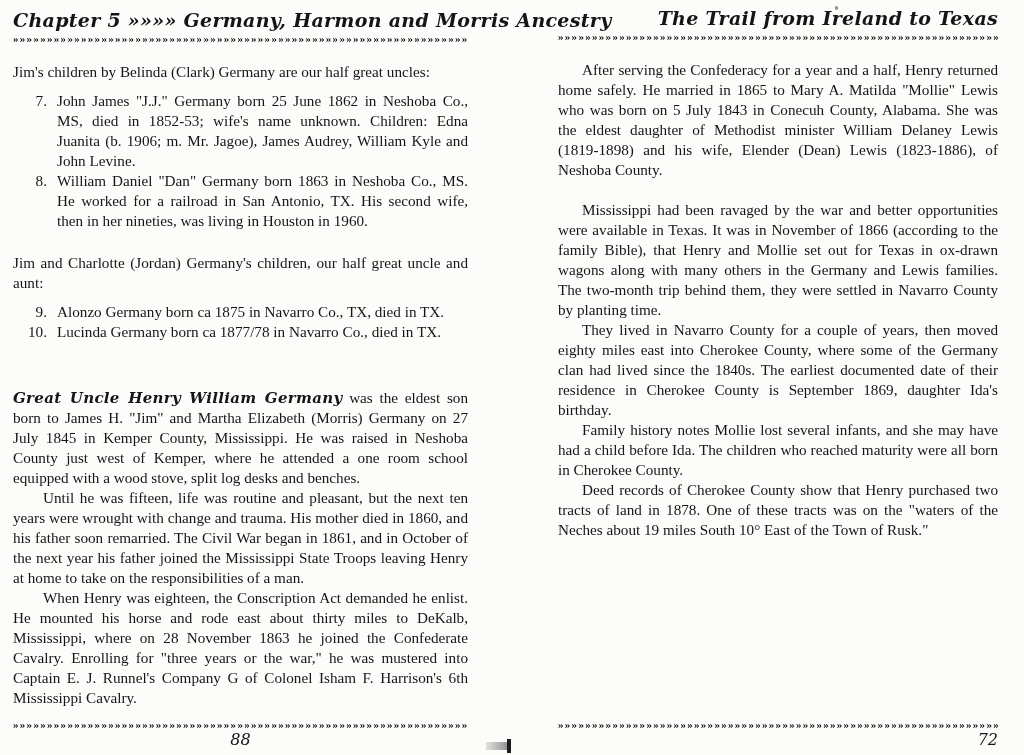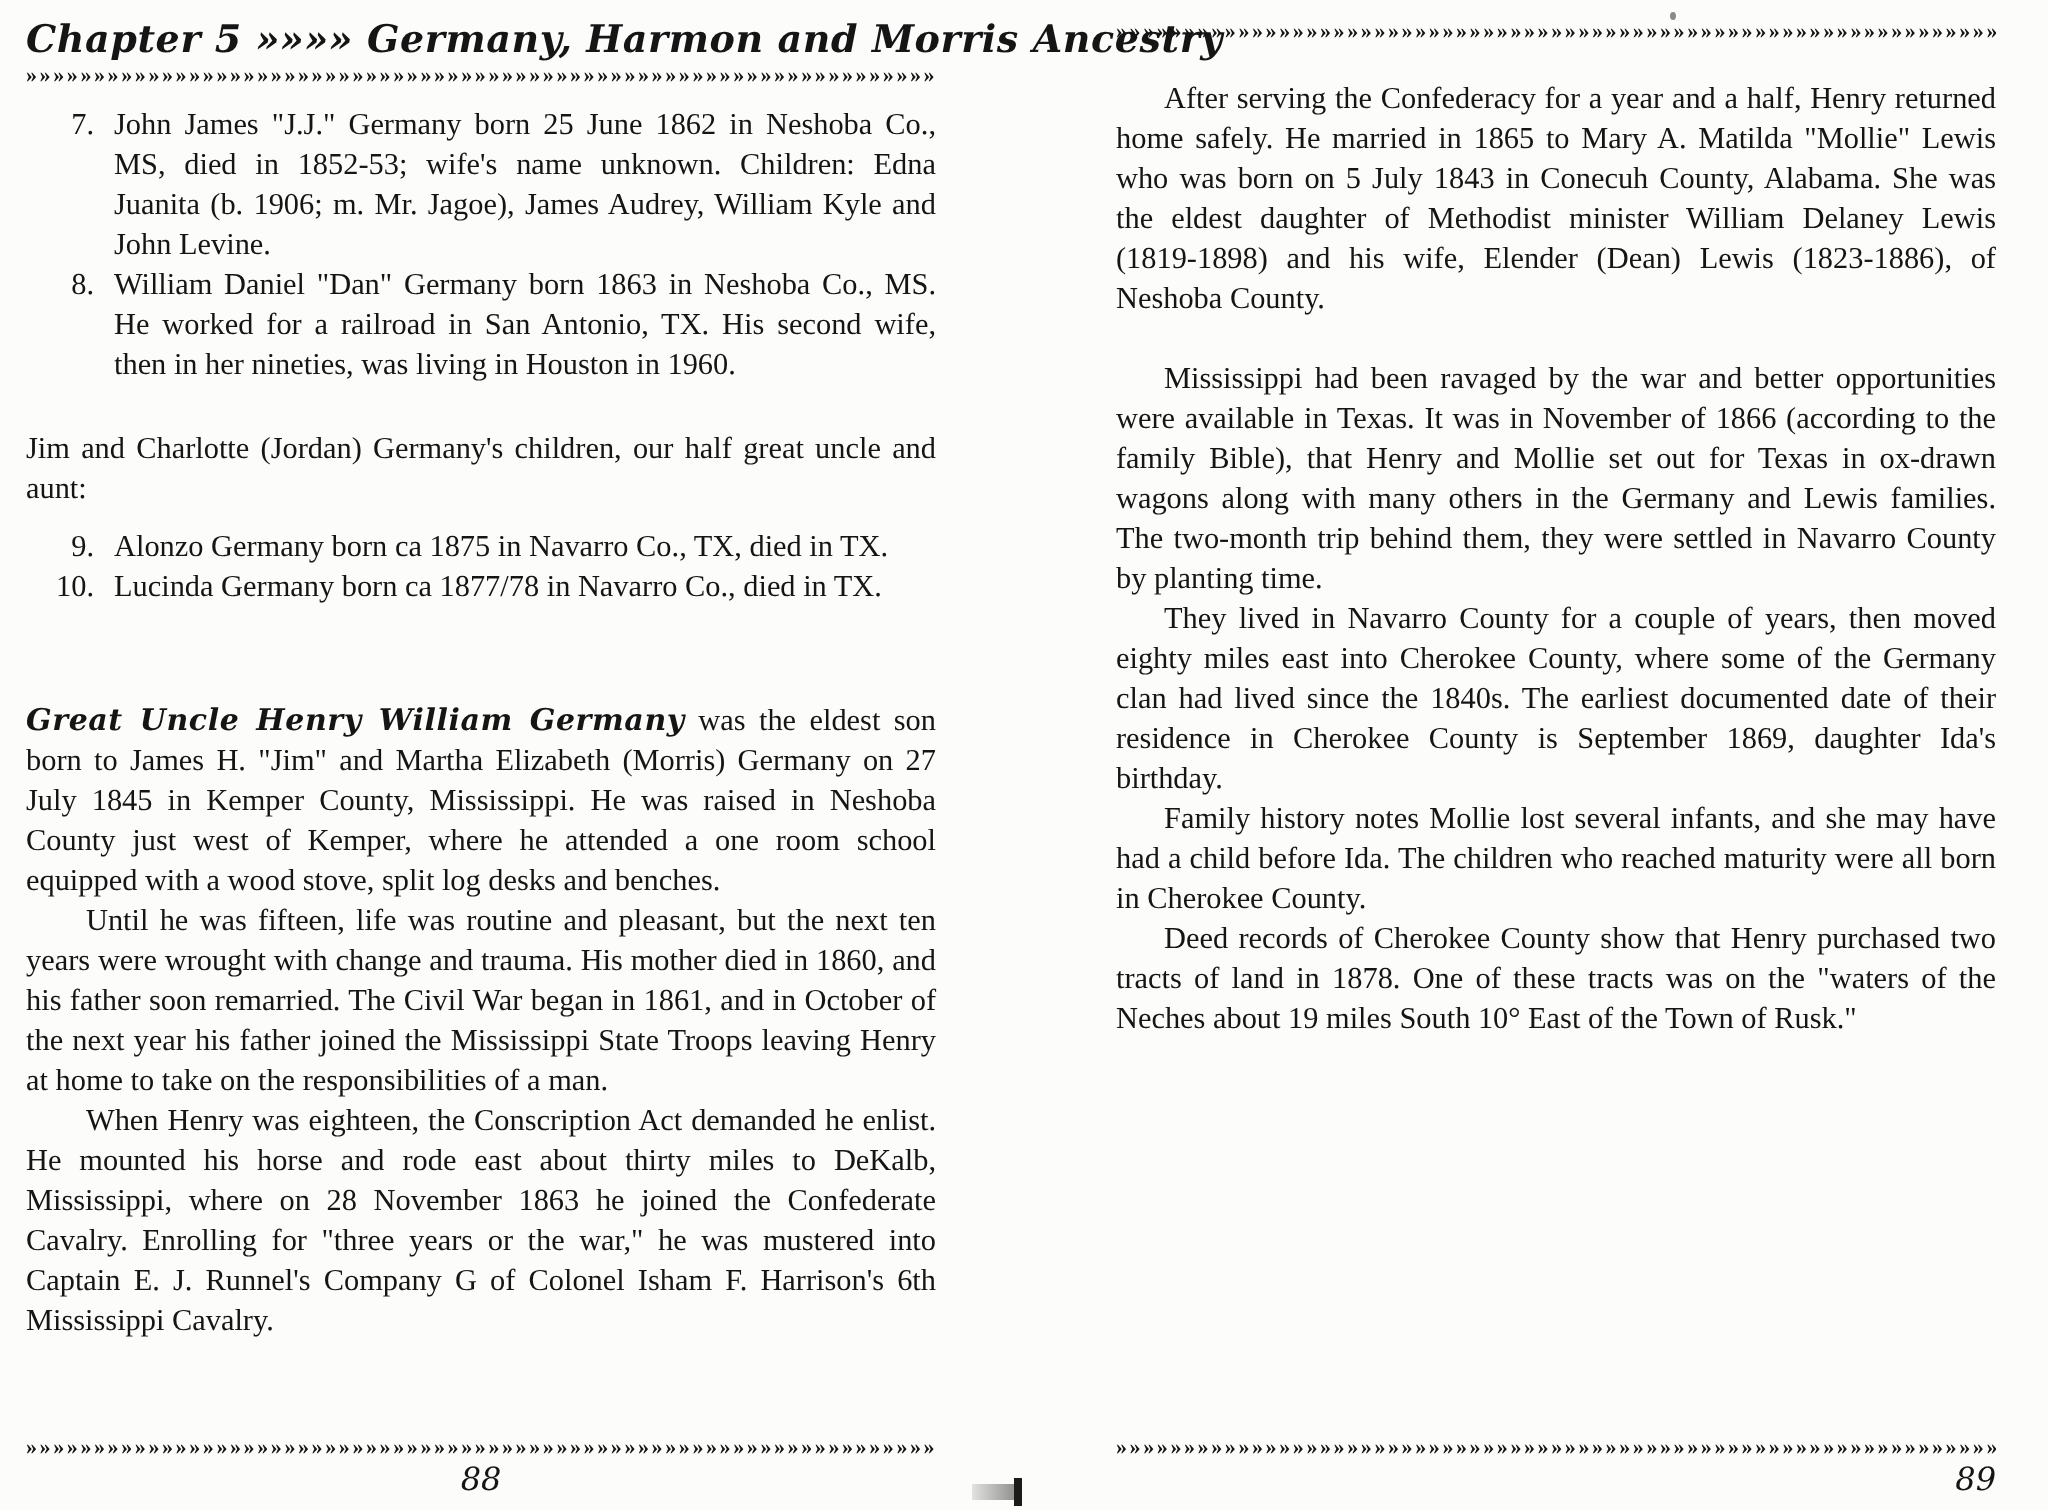--- a/index.html
+++ b/index.html
@@ -101,20 +101,21 @@
 <body>
 
 <div class="spread">
 
   <div class="page page-left">
     <div class="left-content body-text">
 
       <div class="script">Chapter 5 »»»» Germany, Harmon and Morris Ancestry</div>
       <div class="orn">»»»»»»»»»»»»»»»»»»»»»»»»»»»»»»»»»»»»»»»»»»»»»»»»»»»»»»»»»»»»»»»»»»»»»»»»»»»»»»»»»»»»»»»»»»»»»»»»»»»»»»»»»»»»»»»»»»»»</div>
 
+      <p class="para mt-intro1">Jim's children by Belinda (Clark) Germany are our half great uncles:</p>
 
       <div class="mt-list">
 
           <div class="li">
             <span class="num">7.</span>
             <span class="li-text">John James "J.J." Germany born 25 June 1862 in Neshoba Co., MS, died in 1852-53; wife's name unknown.  Children:  Edna Juanita (b. 1906; m. Mr. Jagoe), James Audrey, William Kyle and John Levine.</span>
           </div>
 
           <div class="li">
             <span class="num">8.</span>
@@ -146,20 +147,21 @@
 
     <div class="footer footer-left">
       <div class="orn">»»»»»»»»»»»»»»»»»»»»»»»»»»»»»»»»»»»»»»»»»»»»»»»»»»»»»»»»»»»»»»»»»»»»»»»»»»»»»»»»»»»»»»»»»»»»»»»»»»»»»»»»»»»»»»»»»»»»</div>
       <div class="page-num">88</div>
     </div>
   </div>
 
   <div class="page page-right">
     <div class="right-content body-text">
 
+      <div class="script script-right">The Trail from Ireland to Texas</div>
       <div class="orn">»»»»»»»»»»»»»»»»»»»»»»»»»»»»»»»»»»»»»»»»»»»»»»»»»»»»»»»»»»»»»»»»»»»»»»»»»»»»»»»»»»»»»»»»»»»»»»»»»»»»»»»»»»»»»»»»»»»»</div>
 
       <div style="margin-top:18px;">
 
           <p class="para ind-r">After serving the Confederacy for a year and a half, Henry returned home safely.  He married in 1865 to Mary A. Matilda "Mollie" Lewis who was born on 5 July 1843 in Conecuh County, Alabama.  She was the eldest daughter of Methodist minister William Delaney Lewis (1819-1898) and his wife, Elender (Dean) Lewis (1823-1886), of Neshoba County.</p>
 
           <p class="para ind-r gap">Mississippi had been ravaged by the war and better opportunities were available in Texas.  It was in November of 1866 (according to the family Bible), that Henry and Mollie set out for Texas in ox-drawn wagons along with many others in the Germany and Lewis families.  The two-month trip behind them, they were settled in Navarro County by planting time.</p>
 
           <p class="para ind-r">They lived in Navarro County for a couple of years, then moved eighty miles east into Cherokee County, where some of the Germany clan had lived since the 1840s.  The earliest documented date of their residence in Cherokee County is September 1869, daughter Ida's birthday.</p>
 
@@ -167,21 +169,21 @@
 
           <p class="para ind-r">Deed records of Cherokee County show that Henry purchased two tracts of land in 1878.  One of these tracts was on the "waters of the Neches about 19 miles South 10° East of the Town of Rusk."</p>
 
 
         </div>
 
     </div>
 
     <div class="footer footer-right">
       <div class="orn">»»»»»»»»»»»»»»»»»»»»»»»»»»»»»»»»»»»»»»»»»»»»»»»»»»»»»»»»»»»»»»»»»»»»»»»»»»»»»»»»»»»»»»»»»»»»»»»»»»»»»»»»»»»»»»»»»»»»</div>
-      <div class="page-num page-num-right">89</div>
+      <div class="page-num page-num-right">72</div>
     </div>
   </div>
 
   <div class="speck"></div>
   <div class="smudge-wedge"></div>
   <div class="smudge-bar"></div>
 
 </div>
 
 </body></html>

